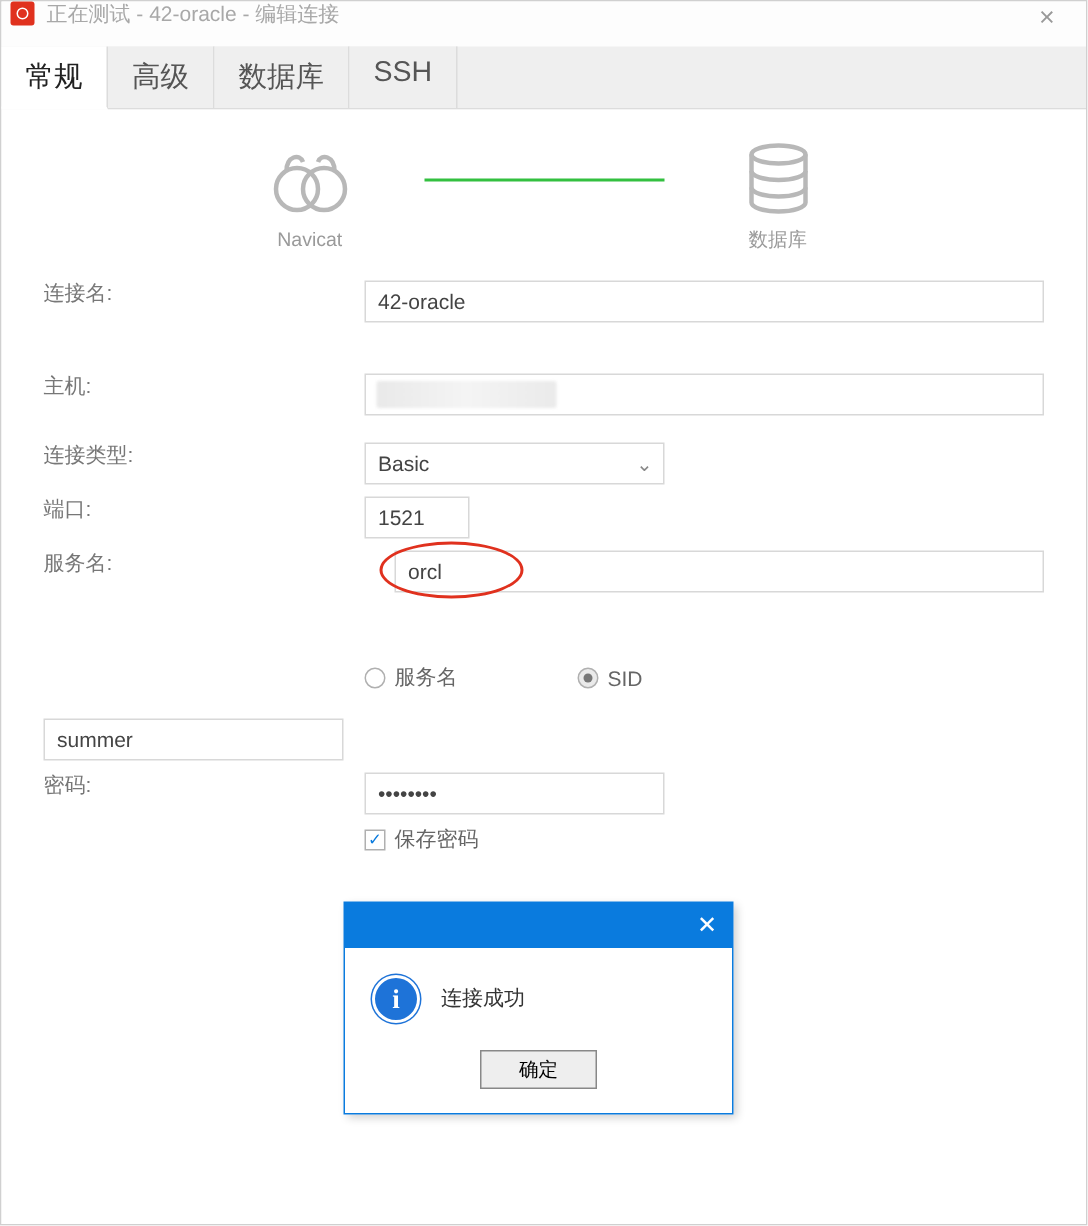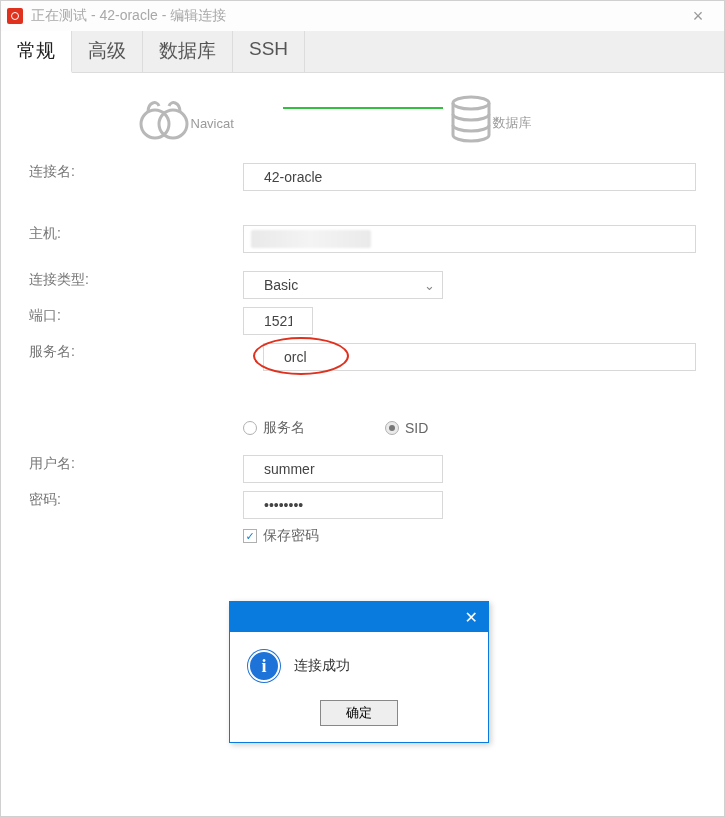--- a/index.html
+++ b/index.html
@@ -15,21 +15,21 @@
     width: 725px;
     height: 817px;
     background: #fdfdfd;
     border: 1px solid #d0d0d0;
     display: flex;
     flex-direction: column;
   }
   .titlebar {
     height: 30px;
     display: flex;
-    align-items: center;
+    align-items: flex-start;
     background: #fdfdfd;
     color: #a8a8a8;
     font-size: 14px;
     padding: 0 6px;
   }
   .title-icon {
     width: 16px; height: 16px;
     background: #e0311e;
     border-radius: 2px;
     margin-right: 8px;
@@ -61,37 +61,37 @@
     margin-bottom: -1px;
     color: #222;
   }
   .content {
     flex: 1;
     background: #fff;
     position: relative;
     padding: 14px 28px 0 28px;
   }
   .diagram { display:flex; align-items:center; justify-content:center; gap:0; padding:8px 0 0; }
-  .diagram-col { display:flex; flex-direction:row; align-items:center; width:140px;}
+  .diagram-col { display:flex; flex-direction:column; align-items:center; width:140px;}
   .diagram-label { color:#9a9a9a; font-size:13px; margin-top:6px;}
   .diagram-line {
     width: 160px; height: 2px; background:#33c040; margin: 0 6px 24px;
   }
   .form-row {
     display:flex;
     margin-top: 18px;
   }
   .form-row.tight { margin-top: 8px; }
   .lbl { width: 214px; color:#777; font-size:14px; }
   .ctrl { flex:1; position:relative; }
   input.text, select.sel {
     width: 100%;
     height: 28px;
     border:1px solid #d8d8d8;
-    padding: 3px 20px;
+    padding: 3px 8px;
     font-size:14px;
     color:#444;
     background:#fff;
   }
   input.text.narrow { width:70px; }
   .sel {
     width: 200px;
     background:#eaeaea;
     appearance:none;
     color:#555;
@@ -247,21 +247,20 @@
           </label>
           <label class="radio">
             <span class="rdot sel"></span>
             <span>SID</span>
           </label>
         </div>
       </div>
     </div>
 
     <div class="form-row">
-      <div class="lbl">用户名:</div>
       <div class="ctrl"><input class="text" style="width: 200px;" value="summer"></div>
     </div>
 
     <div class="form-row tight">
       <div class="lbl">密码:</div>
       <div class="ctrl"><input class="text" style="width: 200px;" value="••••••••"></div>
     </div>
 
     <div class="form-row tight">
       <div class="lbl"></div>

